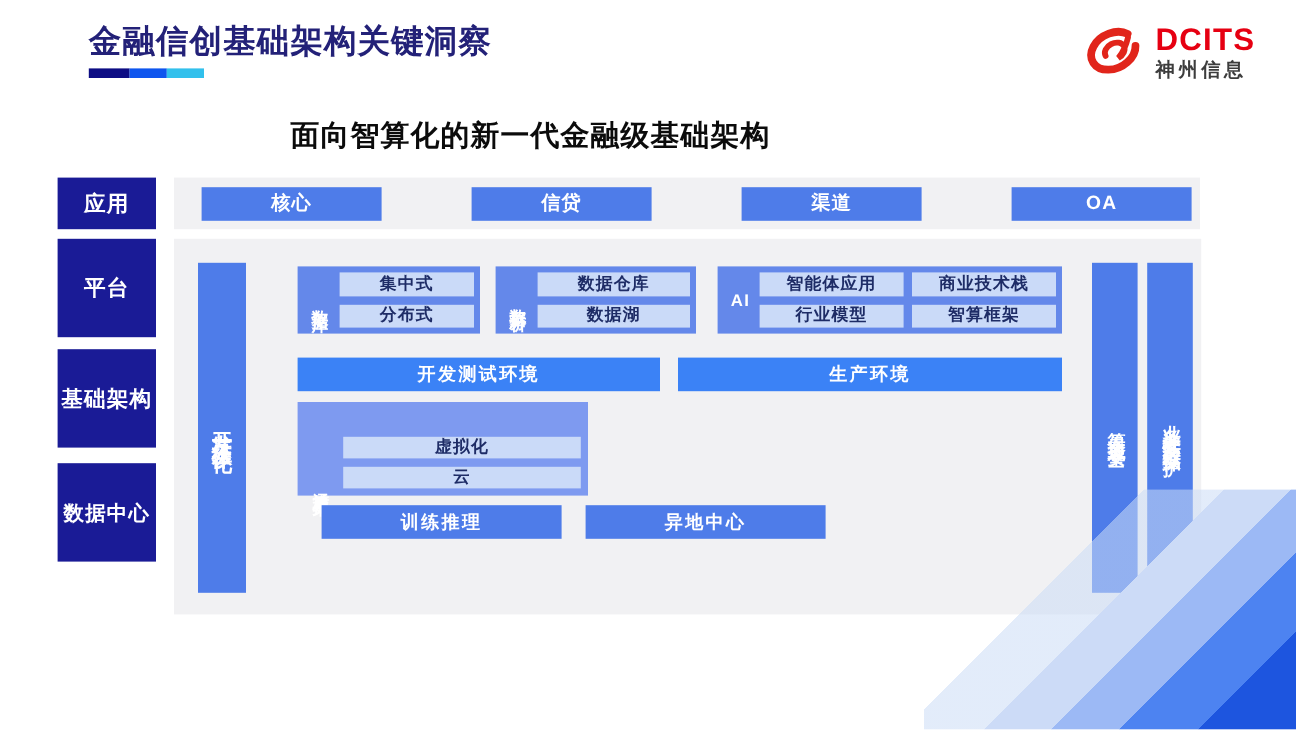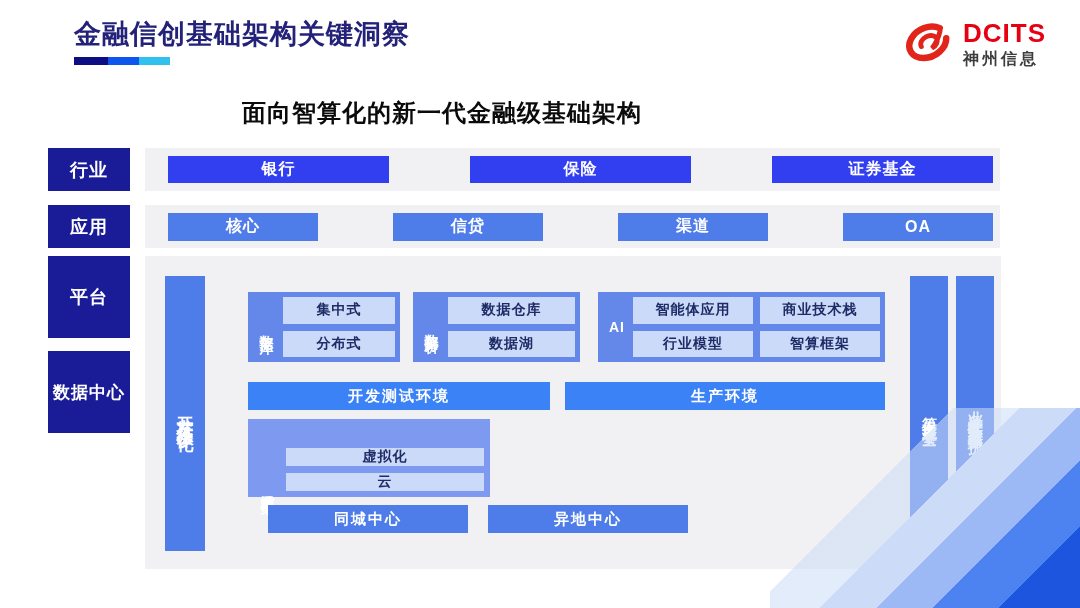--- a/index.html
+++ b/index.html
@@ -46,21 +46,21 @@
   .panel{flex:1;background:#f1f1f3;display:flex;padding:20px 7px 18px 20px;box-sizing:border-box;}
   .vbar{background:#4e7ce9;color:#fff;font-weight:bold;display:flex;align-items:center;justify-content:center;}
   .vtext{writing-mode:vertical-rl;text-orientation:upright;letter-spacing:3px;}
   .devops{width:40px;flex:0 0 40px;font-size:17px;}
   .rbar{width:38px;flex:0 0 38px;font-size:15px;}
   .rbar + .rbar{margin-left:8px;}
   .rbar-group{margin-left:25px;display:flex;}
 
   .center{margin-left:43px;width:637px;display:flex;flex-direction:column;}
 
-  .sections-row{margin-top:16px;height:70px;display:flex;}
+  .sections-row{margin-top:3px;height:56px;display:flex;}
   .section{background:#6488ea;display:flex;align-items:stretch;padding:5px;box-sizing:border-box;}
   .sec-db{width:152px;}
   .sec-an{width:167px;margin-left:13px;}
   .sec-ai{width:287px;margin-left:18px;}
   .sec-label{color:#fff;font-weight:bold;font-size:14px;display:flex;align-items:center;justify-content:center;
              width:28px;flex:0 0 28px;letter-spacing:1px;}
   .sec-label.vtext{letter-spacing:2px;}
   .sec-items{flex:1;display:flex;flex-direction:column;gap:7px;padding-left:2px;}
   .chip{background:#cadaf8;color:#1e2c66;font-weight:bold;font-size:14px;flex:1;
         display:flex;align-items:center;justify-content:center;letter-spacing:1px;}
@@ -121,42 +121,35 @@
     <div class="logo-text">
       <div class="logo-brand">DCITS</div>
       <div class="logo-company">神州信息</div>
     </div>
   </div>
 
   <div class="subtitle">面向智算化的新一代金融级基础架构</div>
 
   <div class="diagram">
 
-    <div class="row rowA">
-      <div class="side-box">行业</div>
-      <div class="tray">
-        <div class="btn btn-bright">银行</div>
-        <div class="btn btn-bright">保险</div>
-        <div class="btn btn-bright">证券基金</div>
-      </div>
-    </div>
 
     <div class="row rowB">
       <div class="side-box">应用</div>
       <div class="tray">
         <div class="btn btn-mid">核心</div>
         <div class="btn btn-mid">信贷</div>
         <div class="btn btn-mid">渠道</div>
         <div class="btn btn-mid">OA</div>
       </div>
     </div>
 
     <div class="main">
       <div class="left-col">
         <div class="side-box lc-platform">平台</div>
+        <div class="side-box lc-infra">基础架构</div>
         <div class="side-box lc-dc">数据中心</div>
       </div>
 
       <div class="panel">
 
         <div class="vbar vtext devops">开发运维一体化</div>
 
         <div class="center">
 
           <div class="sections-row">
@@ -194,21 +187,21 @@
             <div class="framework fw-general">
               <div class="sec-label vtext">通算框架</div>
               <div class="fw-items">
                 <div class="chip">虚拟化</div>
                 <div class="chip">云</div>
               </div>
             </div>
           </div>
 
           <div class="centers-row">
-            <div class="center-btn c2">同城中心</div>
+            <div class="center-btn c2">训练推理</div>
             <div class="center-btn c3">异地中心</div>
           </div>
 
         </div>
 
         <div class="rbar-group">
           <div class="vbar vtext rbar">等保合规安全</div>
           <div class="vbar vtext rbar">业务连续性及数据保护</div>
         </div>
 

